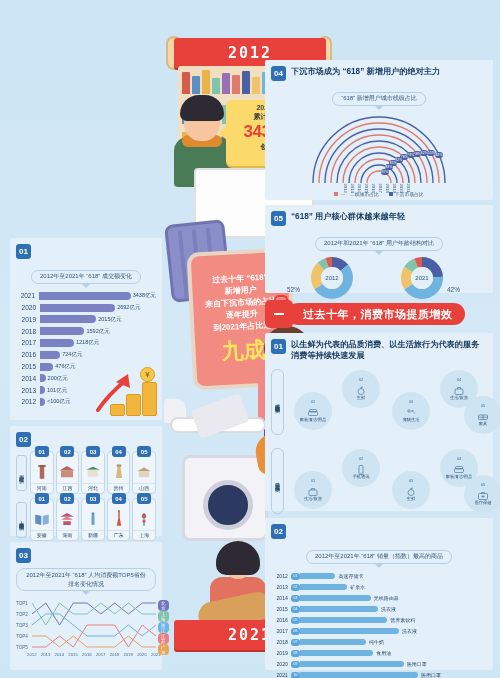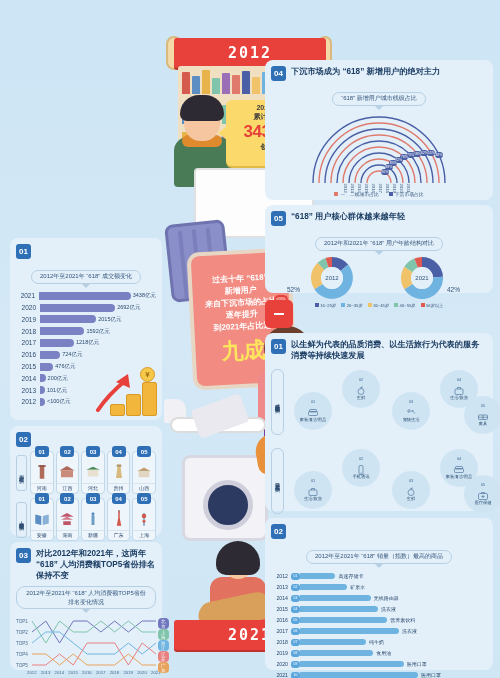--- a/index.html
+++ b/index.html
@@ -102,21 +102,21 @@
   }
   .sec-bag i { display:block; width:10px; height:2px; background:#fff; }
   .sec-pill {
     height:22px; background:#e8413c; border-radius:11px; margin-left:-6px;
     padding:0 12px 0 16px; display:flex; align-items:center;
     color:#fff; font-size:11px; font-weight:bold; letter-spacing:0.5px;
     white-space:nowrap;
   }
 
   
-  .card { position:absolute; background:#e3f0fa; border-radius:8px; }
+  .card { position:absolute; background:#e3f0fa; border-radius:2px; }
   .num-badge {
     width:15px; height:15px; background:#2f6fb5; color:#fff; border-radius:3px;
     font-size:8px; display:flex; align-items:center; justify-content:center;
     flex:0 0 15px; font-weight:bold;
   }
   .card-title { display:flex; gap:5px; align-items:flex-start; }
   .card-title .t { font-size:8.2px; color:#1c3d63; font-weight:bold; line-height:1.35; }
 
   .subtitle-pill {
     border:1px solid #b6cfe3; border-radius:9px; padding:1.5px 8px;
@@ -487,21 +487,20 @@
               <div class="prov-name">上海</div>
             </div>
           </div>
         </div>
       </div>
   </div>
 
   <div class="card" style="left:10px; top:542px; width:152px; height:128px; padding:6px;">
     <div class="card-title">
       <div class="num-badge">03</div>
-      <div class="t">对比2012年和2021年，这两年 “618” 人均消费额TOP5省份排名保持不变</div>
     </div>
     <div class="subtitle-wrap">
       <span class="subtitle-pill">2012年至2021年 “618” 人均消费额TOP5省份排名变化情况</span>
       <span class="sp-tail"></span>
     </div>
     <div id="rank-line" class="lc-wrap" style="height:64px;"><svg width="148" height="62">
           <path d="M16.0 15.0 L29.8 4.0 L43.6 26.0 L57.3 4.0 L71.1 4.0 L84.9 15.0 L98.7 4.0 L112.4 15.0 L126.2 4.0 L140.0 4.0 " stroke="#6f76bd" stroke-width="1" fill="none" stroke-linejoin="round"></path>
           <path d="M16.0 4.0 L29.8 26.0 L43.6 4.0 L57.3 15.0 L71.1 15.0 L84.9 4.0 L98.7 15.0 L112.4 4.0 L126.2 15.0 L140.0 15.0 " stroke="#7fc4ab" stroke-width="1" fill="none" stroke-linejoin="round"></path>
           <path d="M16.0 26.0 L29.8 15.0 L43.6 15.0 L57.3 26.0 L71.1 37.0 L84.9 37.0 L98.7 37.0 L112.4 26.0 L126.2 37.0 L140.0 26.0 " stroke="#6fb4e0" stroke-width="1" fill="none" stroke-linejoin="round"></path>
           <path d="M16.0 48.0 L29.8 48.0 L43.6 37.0 L57.3 48.0 L71.1 26.0 L84.9 26.0 L98.7 26.0 L112.4 48.0 L126.2 26.0 L140.0 37.0 " stroke="#e8807f" stroke-width="1" fill="none" stroke-linejoin="round"></path>
@@ -594,20 +593,21 @@
           <span class="lg-sq" style="background:#e05a52"></span>
           <span>56岁以上</span>
         </div>
       </div>
   </div>
 
   <div class="sec-head" style="left:265px; top:300px;">
     <div class="sec-bag">
         <i></i>
       </div>
+    <div class="sec-pill">过去十年，消费市场提质增效</div>
   </div>
 
   <div class="card" style="left:265px; top:333px; width:228px; height:178px; padding:6px;">
     <div class="card-title">
       <div class="num-badge">01</div>
       <div class="t">以生鲜为代表的品质消费、以生活旅行为代表的服务消费等持续快速发展</div>
     </div>
     <div id="bub-groups">
         <div class="bub-group">
           <div class="bub-side">成交额占比增长最快品类</div>

